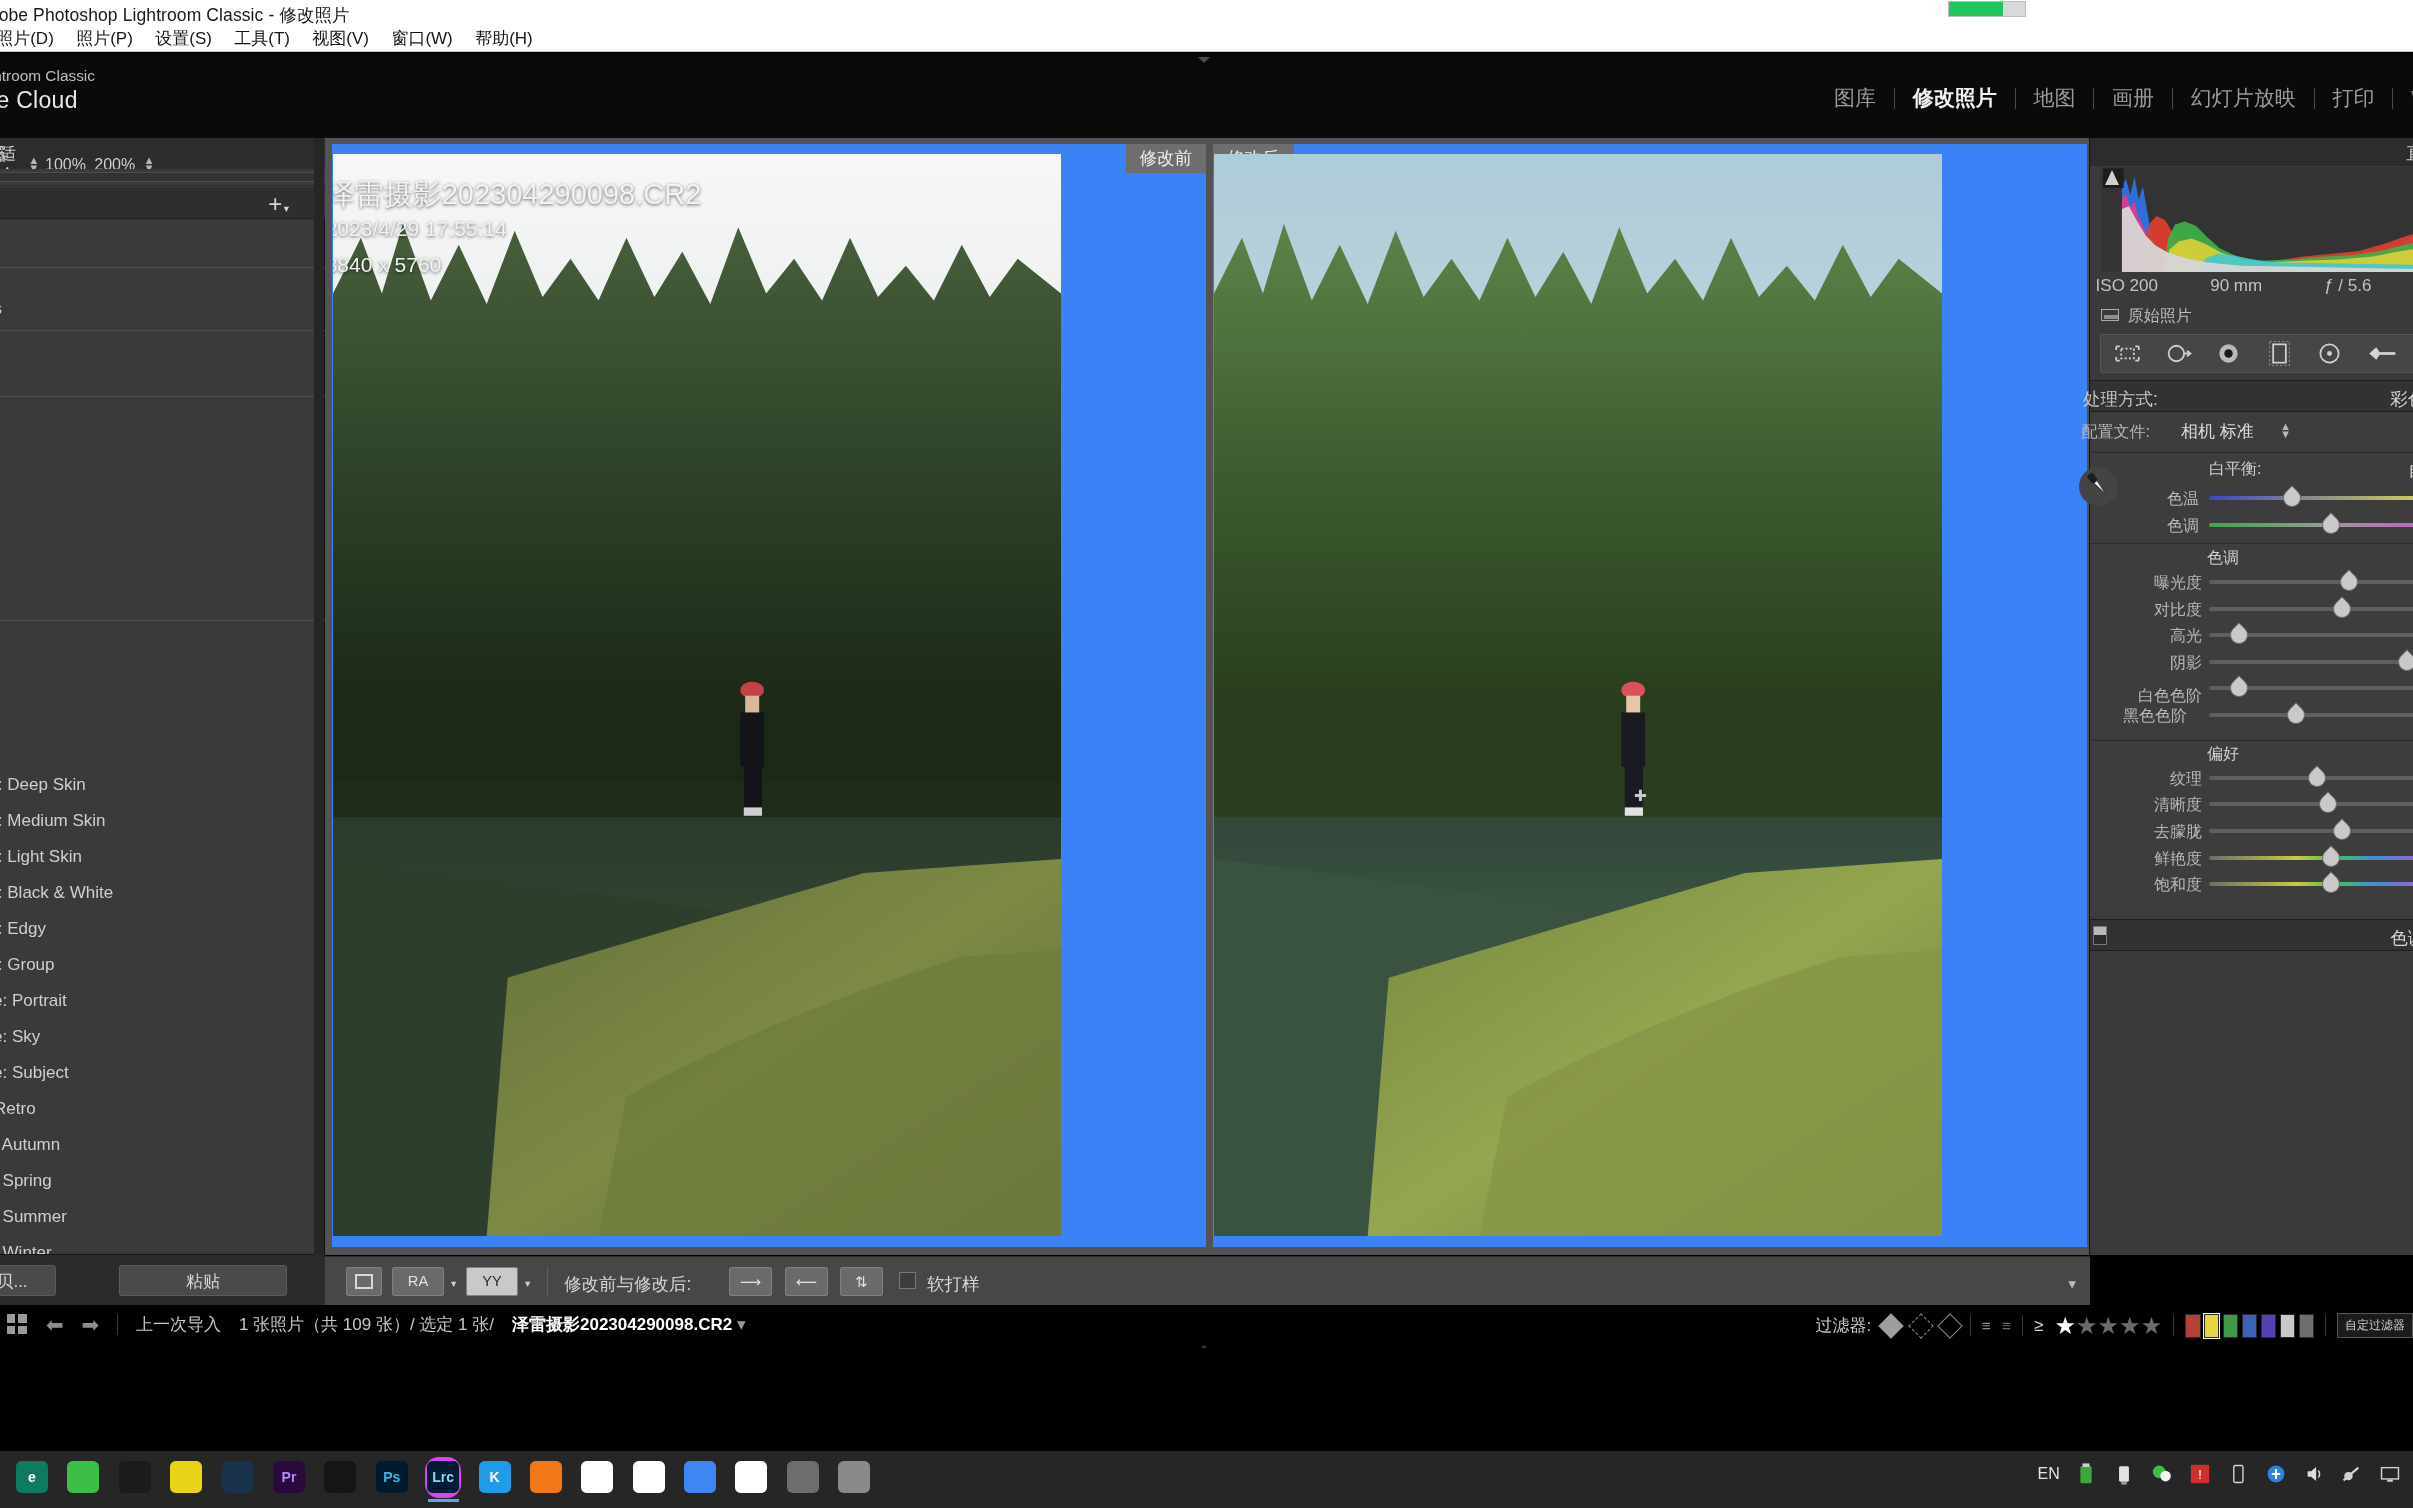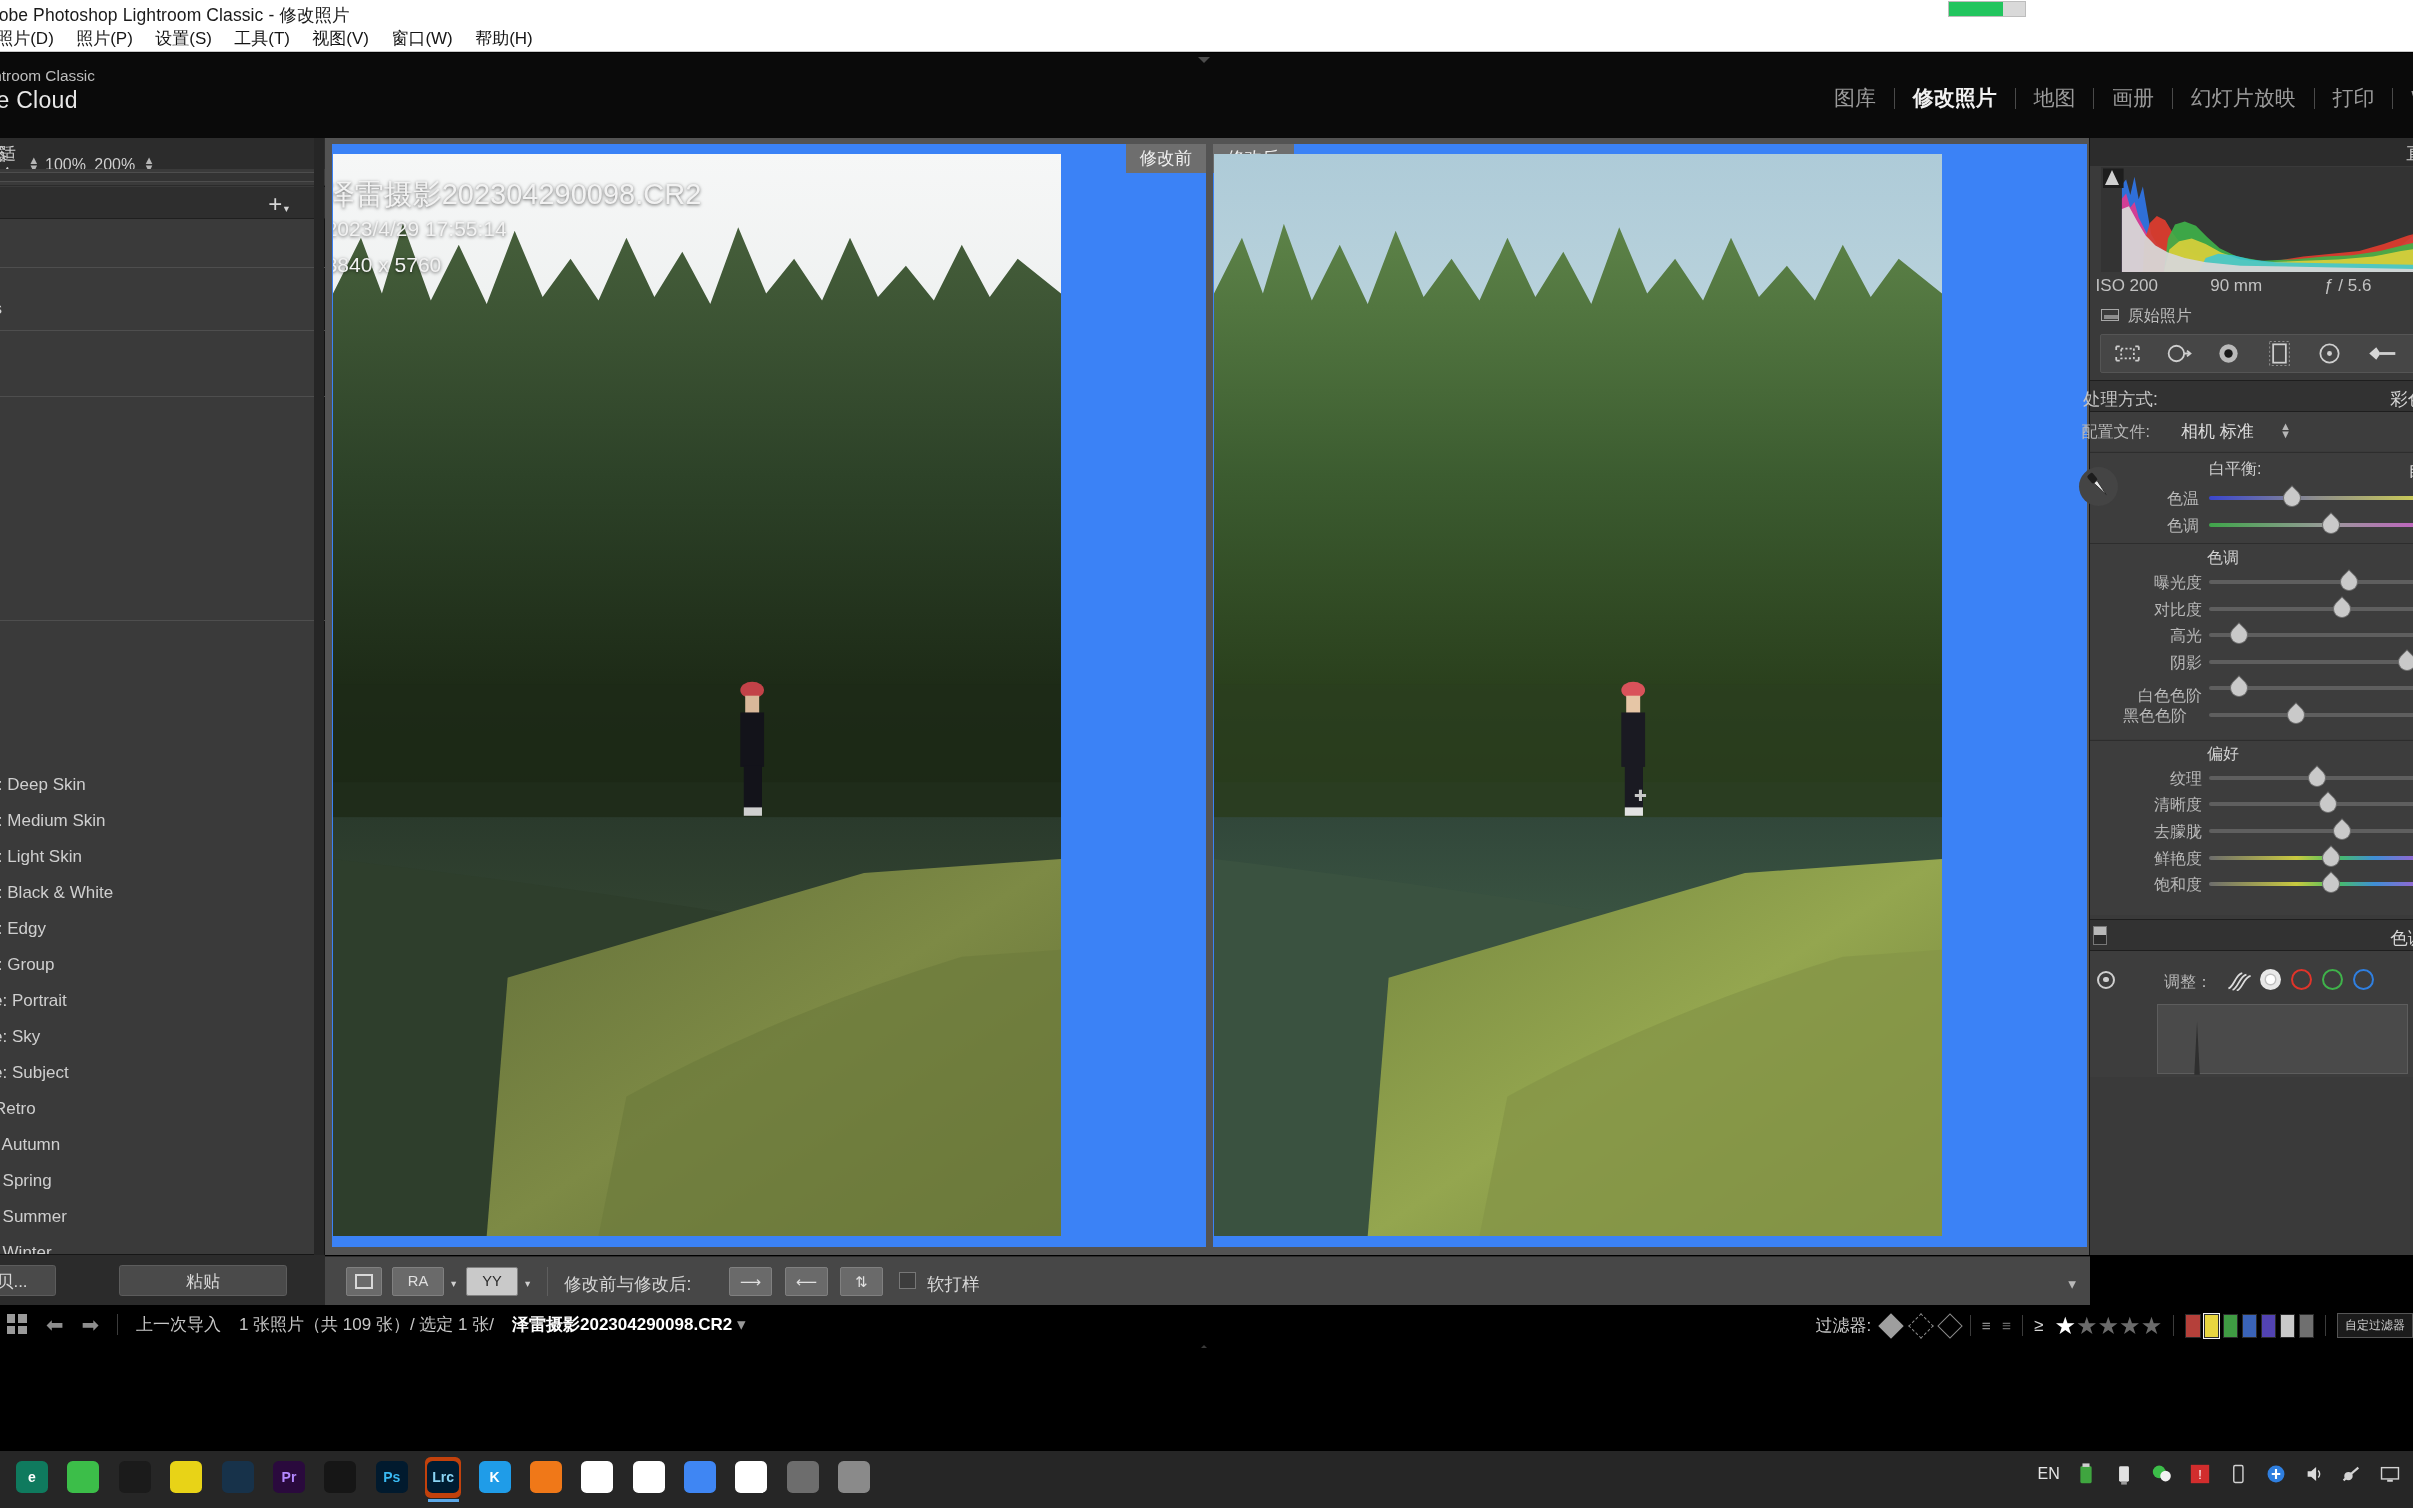--- a/index.html
+++ b/index.html
@@ -303,21 +303,21 @@
   .taskbar {
     position: absolute; left: 0; top: 1451px; width: 2413px; height: 57px;
     background: #262626;
   }
   .tasks { position: absolute; left: 14px; top: 5.6px; display: flex; align-items: center; gap: 15.4px; }
   .tk {
     width: 36px; height: 41px; border-radius: 5.6px; position: relative;
     display: flex; align-items: center; justify-content: center;
     color: #fff; font-size: 15.4px; font-weight: bold;
   }
-  .tk.active { background: #c2410c; }
+  .tk.active { background: #d946ef; border-radius: 14px; }
   .tk.active:after {
     content:""; position:absolute; left: 2.8px; bottom: -4.2px; width: 31px; height: 2.8px; background: #5ba8e8;
   }
   .tray { position: absolute; right: 11.2px; top: 11.2px; display: flex; align-items: center; gap: 14px; }
   .tray .lang { color: #e4e4e4; font-size: 16px; }
   .tray .ti { width: 24px; height: 24px; position: relative; }
 </style>
 </head>
 <body>
 
@@ -689,46 +689,20 @@
           <span class="slider-track" style="left: 119px; top: 141px; width: 230px; background: linear-gradient(90deg, rgb(109, 109, 109), rgb(201, 201, 63) 38%, rgb(72, 192, 96) 55%, rgb(63, 143, 214) 72%, rgb(196, 79, 208));"></span>
           <span class="slider-knob" style="left: 232px; top: 134px;"></span>
         </div>
     </div>
 
     <div class="panel-header" style="top:781px;">
       <span style="position:absolute;left:2.8px;top:5.6px;width:14px;height:19.6px;background:linear-gradient(#b9b9b9 50%,#2b2b2b 50%);border:0.7px solid #777;"></span>
       <span class="ph-right">色调</span>
     </div>
 
-    <div class="section" style="top:813px;height:126px;">
-      <span style="position:absolute;left:7px;top:19.6px;width:18px;height:18px;border:2.1px solid #cfcfcf;border-radius:50%;">
-        <span style="position:absolute;left:4.2px;top:4.2px;width:5.6px;height:5.6px;background:#cfcfcf;border-radius:50%;"></span>
-      </span>
-      <span class="row-label" style="left:74px;top:21px;">调整：</span>
-      <span style="position:absolute;left:137px;top:18px;">
-        <svg width="25" height="22.3" viewBox="0 0 36 32">
-            <g fill="none" stroke="#dcdcdc" stroke-width="2.6">
-              <path d="M2 28 C10 26 12 8 22 6"></path>
-              <path d="M8 30 C16 28 18 10 28 8"></path>
-              <path d="M14 31 C22 29 24 12 34 10"></path>
-            </g>
-          </svg>
-      </span>
-      <span style="position:absolute;left:170px;top:18px;width:21px;height:21px;border-radius:50%;background:#e8e8e8;">
-        <span style="position:absolute;left:6.3px;top:6.3px;width:8.4px;height:8.4px;border-radius:50%;background:#fff;box-shadow:0 0 0 1.4px #c0c0c0;"></span>
-      </span>
-      <span style="position:absolute;left:201px;top:18px;width:21px;height:21px;border-radius:50%;border:2.8px solid #e0342a;"></span>
-      <span style="position:absolute;left:232px;top:18px;width:21px;height:21px;border-radius:50%;border:2.8px solid #3fb24a;"></span>
-      <span style="position:absolute;left:263px;top:18px;width:21px;height:21px;border-radius:50%;border:2.8px solid #2f7fe0;"></span>
-      <span class="curve-box" style="left:67px;top:53px;width:251px;height:70px;">
-        <svg width="251" height="70" viewBox="0 0 360 100">
-            <path d="M52 100 L56 24 L60 100 Z" fill="#2f2f2f"></path>
-          </svg>
-      </span>
-    </div>
 
   </div>
 
   <div class="filmstrip-bar">
     <div class="fs-left">
       <span class="grid-ico">
         <i style="left:0;top:0"></i>
           <i style="left:11.2px;top:0"></i>
           <i style="left:0;top:11.2px"></i>
           <i style="left:11.2px;top:11.2px"></i>

